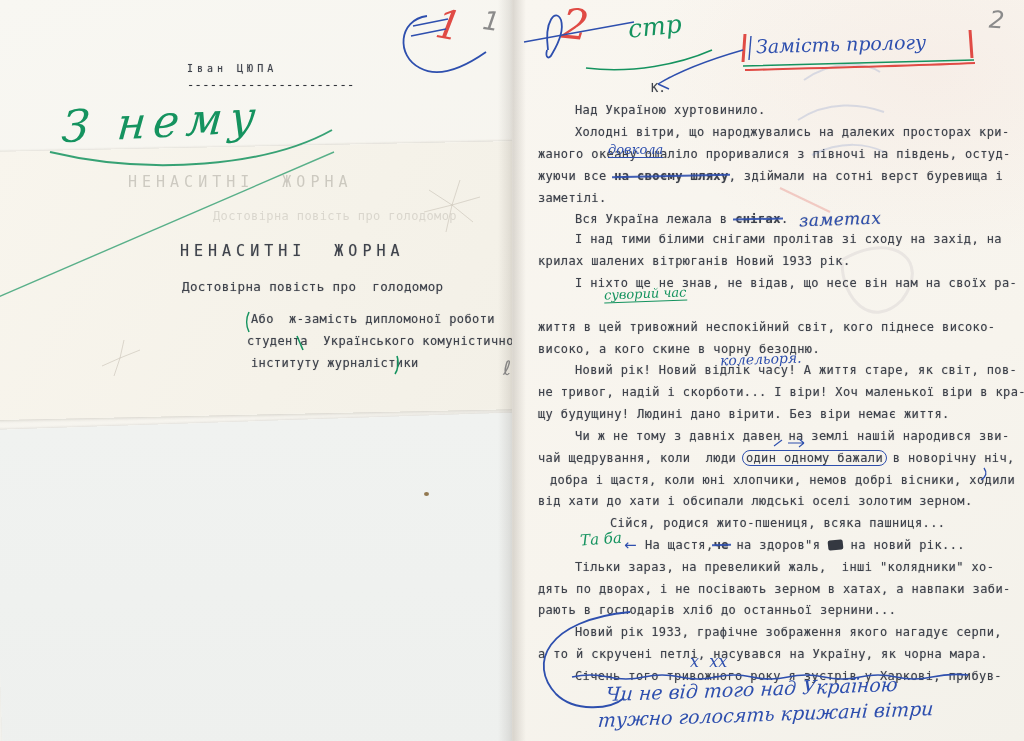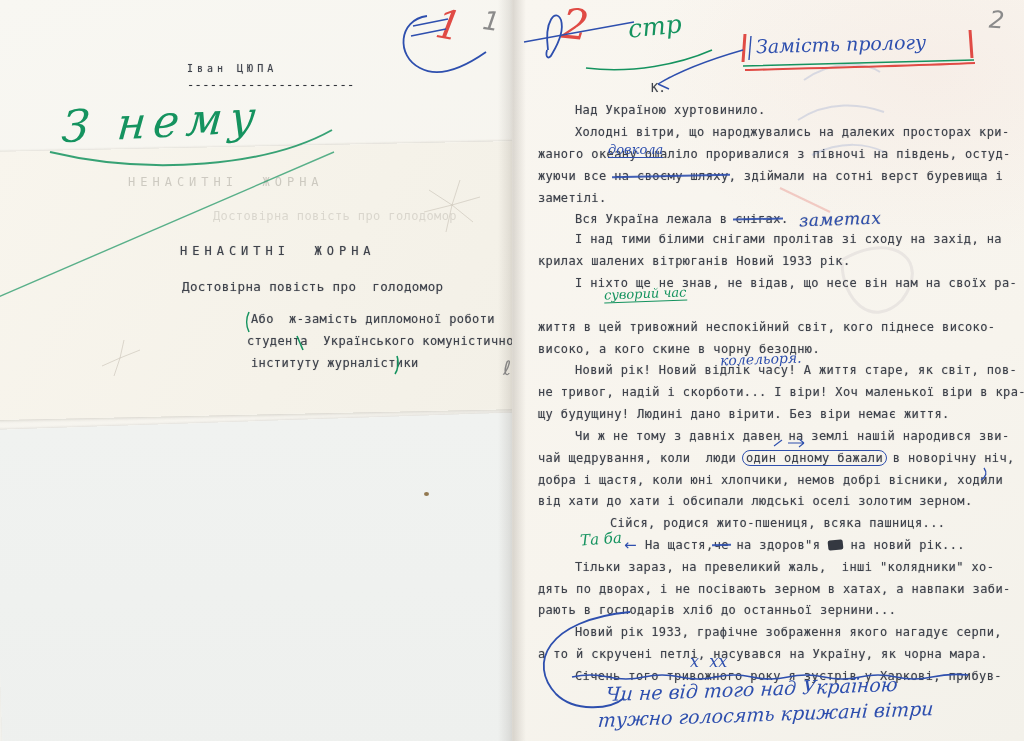--- a/index.html
+++ b/index.html
@@ -20,33 +20,33 @@
          transform:rotate(-1.2deg);transform-origin:left top;
          box-shadow:0 1px 3px rgba(80,70,55,.18),0 -1px 2px rgba(80,70,55,.08);}
   .lowsheet{position:absolute;left:-8px;top:430px;width:536px;height:340px;
          background:linear-gradient(180deg,#f0f2f0,#eef0ee);
          transform:rotate(-1.9deg);transform-origin:left top;
          box-shadow:0 -1px 2px rgba(70,70,70,.10);}
   .speck{position:absolute;left:424px;top:492px;width:5px;height:4px;border-radius:50%;background:#7a5a28;opacity:.8;}
   
   .tw{position:absolute;font-size:12px;line-height:13px;letter-spacing:.4px;white-space:pre;
       color:var(--typewriter,#3e424b);text-shadow:0 0 1px rgba(62,66,75,.45);}
-  .sp-title{letter-spacing:5px;font-size:12px;}
+  .sp-title{letter-spacing:5px;font-size:15px;}
   .sp-author{letter-spacing:4px;font-size:10px;}
   .ghost{color:rgba(110,105,95,.30);text-shadow:none;filter:blur(.4px);}
   .ghost2{color:rgba(110,105,95,.20);text-shadow:none;filter:blur(.5px);}
   
   .hw{position:absolute;font-family:"DejaVu Serif",serif;font-style:italic;white-space:pre;}
   .hb{color:var(--blue,#2e4fae);}
   .hg{color:var(--green,#15935f);}
   .hr{color:var(--red,#e04b45);}
   .hp{color:var(--pencil,#8b8b8b);font-family:"DejaVu Sans",sans-serif;}
   .hwi{position:static;display:inline-block;font-family:"DejaVu Serif",serif;font-style:italic;white-space:pre;}
   
-  .st{position:relative;}
+  .st{position:relative;font-weight:bold;}
   .st::after{content:"";position:absolute;left:-2px;right:-2px;top:6px;height:1.7px;
              background:var(--blue,#2e4fae);transform:rotate(-1.2deg);opacity:.9;}
   .box-b{border:1.4px solid var(--blue,#2e4fae);border-radius:9px;padding:0 3px;margin:6px -2px;}
   .blot{display:inline-block;width:15px;height:10px;background:#343841;border-radius:2px;
         transform:translateY(1px) rotate(-6deg);}
   .uline{border-bottom:1.3px solid var(--blue,#2e4fae);}
   .uline-g{border-bottom:1.3px solid var(--green,#15935f);}
   svg.deco{position:absolute;left:0;top:0;pointer-events:none;}
 </style>
 </head>
@@ -114,21 +114,21 @@
     <div class="hw hg uline-g" style="left:92px;top:286px;font-size:13px;transform:rotate(-2deg)">суворий час</div>
     <div class="tw" style="left:26px;top:321px">життя в цей тривожний неспокійний світ, кого піднесе високо-</div>
     <div class="tw" style="left:26px;top:343px">високо, а кого скине в чорну безодню.</div>
     <div class="hw hb" style="left:208px;top:351px;font-size:14px;transform:rotate(-2deg)">колельоря.</div>
     <div class="hw hp" style="left:-9px;top:356px;font-size:20px">ℓ</div>
     <div class="tw" style="left:63px;top:364px">Новий рік! Новий відлік часу! А життя старе, як світ, пов-</div>
     <div class="tw" style="left:26px;top:386px">не тривог, надій і скорботи... І віри! Хоч маленької віри в кра-</div>
     <div class="tw" style="left:26px;top:408px">щу будущину! Людині дано вірити. Без віри немає життя.</div>
     <div class="tw" style="left:63px;top:430px">Чи ж не тому з давніх давен на землі нашій народився зви-</div>
     <div class="tw" style="left:26px;top:452px"><span>чай щедрування, коли  люди </span><span class="box-b">один одному бажали</span><span> в новорічну ніч,</span></div>
-    <div class="tw" style="left:26px;top:474px">добра і щастя, коли юні хлопчики, немов добрі вісники, ходили</div>
+    <div class="tw" style="left:38px;top:474px">добра і щастя, коли юні хлопчики, немов добрі вісники, ходили</div>
     <div class="tw" style="left:26px;top:495px">від хати до хати і обсипали людські оселі золотим зерном.</div>
     <div class="tw" style="left:98px;top:517px">Сійся, родися жито-пшениця, всяка пашниця...</div>
     <div class="hw hg" style="left:68px;top:530px;font-size:15px;transform:rotate(-4deg)">Та ба</div>
     <div class="hw hb" style="left:112px;top:536px;font-size:15px;font-style:normal;font-family:'DejaVu Sans',sans-serif">←</div>
     <div class="tw" style="left:133px;top:539px"><span>На щастя,</span><span class="st">че</span><span> на здоров"я </span><span class="blot"></span><span> на новий рік...</span></div>
     <div class="tw" style="left:63px;top:561px">Тільки зараз, на превеликий жаль,  інші "колядники" хо-</div>
     <div class="tw" style="left:26px;top:583px">дять по дворах, і не посівають зерном в хатах, а навпаки заби-</div>
     <div class="tw" style="left:26px;top:604px">рають в господарів хліб до останньої зернини...</div>
     <div class="tw" style="left:63px;top:626px">Новий рік 1933, графічне зображення якого нагадує серпи,</div>
     <div class="tw" style="left:26px;top:648px">а то й скручені петлі, насувався на Україну, як чорна мара.</div>

